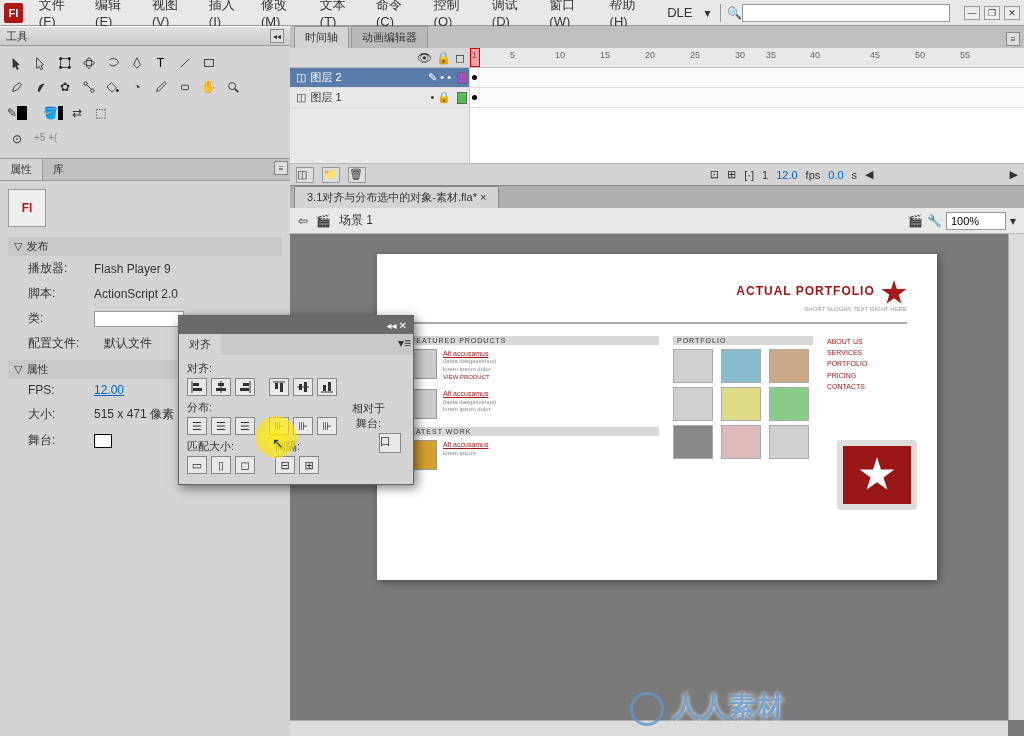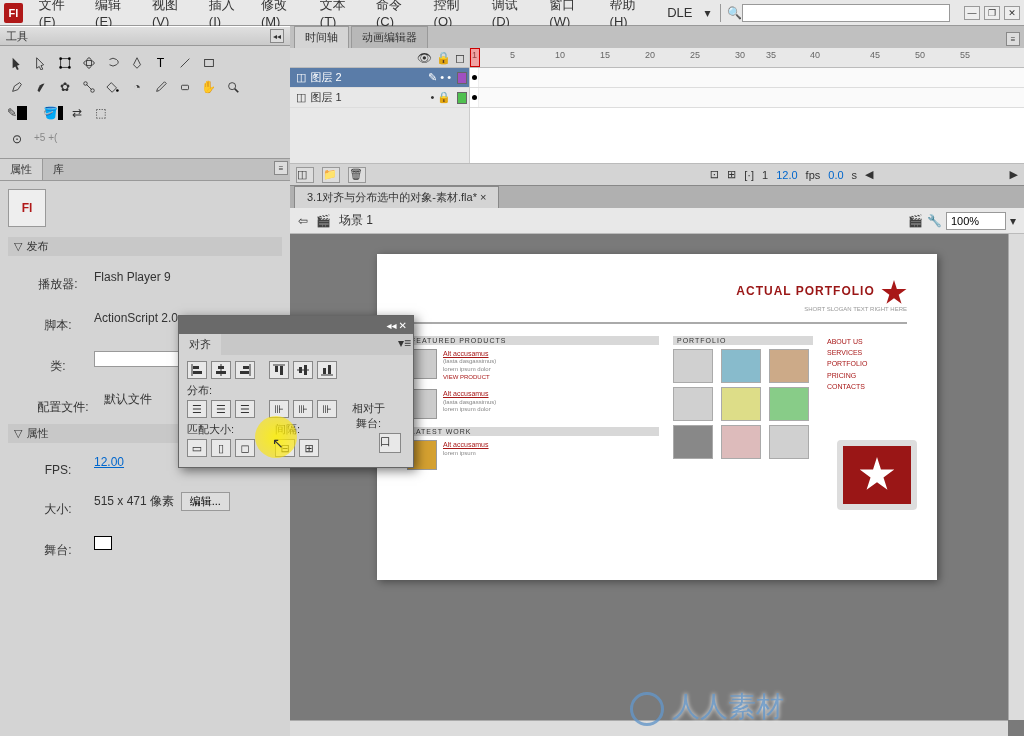--- a/index.html
+++ b/index.html
@@ -30,21 +30,21 @@
 .props-panel { background: #d4d4d4; flex: 1; overflow: auto; }
 .props-tabs { display: flex; background: #c0c0c0; border-bottom: 1px solid #999; }
 .props-tab { padding: 3px 10px; font-size: 11px; cursor: pointer; }
 .props-tab.active { background: #d4d4d4; border-right: 1px solid #999; }
 .props-body { padding: 8px; }
 .props-doc-header { display: flex; align-items: center; gap: 10px; margin-bottom: 10px; }
 .doc-icon { width: 38px; height: 38px; border: 1px solid #999; background: #eee; display: flex; align-items: center; justify-content: center; font-weight: bold; color: #b01818; }
 .props-section { margin-bottom: 4px; }
 .props-section-head { background: #c8c8c8; padding: 2px 6px; font-size: 11px; display: flex; align-items: center; gap: 4px; }
 .props-row { display: flex; align-items: center; padding: 4px 8px 4px 20px; font-size: 12px; }
-.props-label { width: 60px; text-align: center; margin-right: 6px; margin-top: 16px; }
+.props-label { width: 60px; text-align: left; margin-right: 6px; }
 .props-value { color: #0066cc; text-decoration: underline; }
 .props-input { border: 1px solid #999; background: white; height: 16px; width: 90px; }
 .props-button { border: 1px solid #999; background: #ddd; padding: 1px 8px; font-size: 11px; }
 
 .timeline-area { height: 160px; background: #d4d4d4; border-bottom: 1px solid #888; }
 .timeline-tabs { display: flex; background: #c0c0c0; height: 22px; align-items: flex-end; padding-left: 4px; }
 .timeline-tab { padding: 3px 10px; font-size: 11px; background: #d4d4d4; border: 1px solid #999; border-bottom: none; margin-right: 2px; }
 .timeline-tab.inactive { background: #b8b8b8; }
 .timeline-body { display: flex; height: 115px; background: white; }
 .layer-col { width: 180px; border-right: 1px solid #ccc; background: #e8e8e8; }
@@ -102,21 +102,21 @@
 .pm-item { display: flex; gap: 6px; margin-bottom: 8px; }
 .pm-thumb { width: 30px; height: 30px; background: #ccc; border: 1px solid #999; flex-shrink: 0; }
 .pm-item-text { font-size: 6px; color: #888; line-height: 1.3; }
 .pm-item-title { color: #a81818; text-decoration: underline; font-size: 7px; }
 .pm-grid { display: grid; grid-template-columns: repeat(3, 1fr); gap: 4px; }
 .pm-grid-cell { width: 40px; height: 34px; background: #d0d0d0; border: 1px solid #aaa; }
 .pm-robot { position: absolute; right: -10px; bottom: -10px; width: 140px; height: 160px; }
 .pm-screen { width: 80px; height: 70px; background: #9a1616; border: 6px solid #ddd; border-radius: 4px; position: absolute; right: 20px; top: 20px; display: flex; align-items: center; justify-content: center; }
 .pm-screen-flower { width: 36px; height: 36px; background: white; clip-path: polygon(50% 0%, 61% 35%, 98% 35%, 68% 57%, 79% 91%, 50% 70%, 21% 91%, 32% 57%, 2% 35%, 39% 35%); }
 
-.watermark { position: absolute; right: 240px; bottom: 10px; font-size: 28px; font-weight: normal; color: rgba(100,150,200,0.8); z-index: 300; text-shadow: 0 0 4px white; }
+.watermark { position: absolute; right: 240px; bottom: 10px; font-size: 28px; font-weight: bold; color: rgba(100,150,200,0.8); z-index: 300; text-shadow: 0 0 4px white; }
 .watermark-logo { display: inline-block; width: 34px; height: 34px; border: 3px solid rgba(100,150,200,0.8); border-radius: 50%; vertical-align: middle; position: relative; }
 
 .scrollbar-v { position: absolute; right: 0; top: 0; bottom: 16px; width: 16px; background: #dcdcdc; border-left: 1px solid #aaa; }
 .scrollbar-h { position: absolute; left: 0; right: 16px; bottom: 0; height: 16px; background: #dcdcdc; border-top: 1px solid #aaa; }
 </style>
 </head>
 <body>
 
 <div class="menubar">
   <div class="app-icon">Fl</div>
@@ -465,20 +465,21 @@
       <span>◂◂</span>
       <span>✕</span>
     </div>
   </div>
   <div class="align-tab-row">
     <div class="align-tab">对齐</div>
     <div style="margin-left:auto;padding:2px"><span>▾≡</span></div>
   </div>
   <div class="align-body" style="position:relative">
     <div class="align-section">
+      <div class="align-label">对齐:</div>
       <div class="align-icons">
         <div class="align-icon">
             <svg viewBox="0 0 14 14">
               <line x1="2" y1="1" x2="2" y2="13" stroke="#333"></line>
               <rect x="3" y="3" width="6" height="3" fill="#333"></rect>
               <rect x="3" y="8" width="9" height="3" fill="#333"></rect>
             </svg>
           </div>
         <div class="align-icon">
             <svg viewBox="0 0 14 14">

